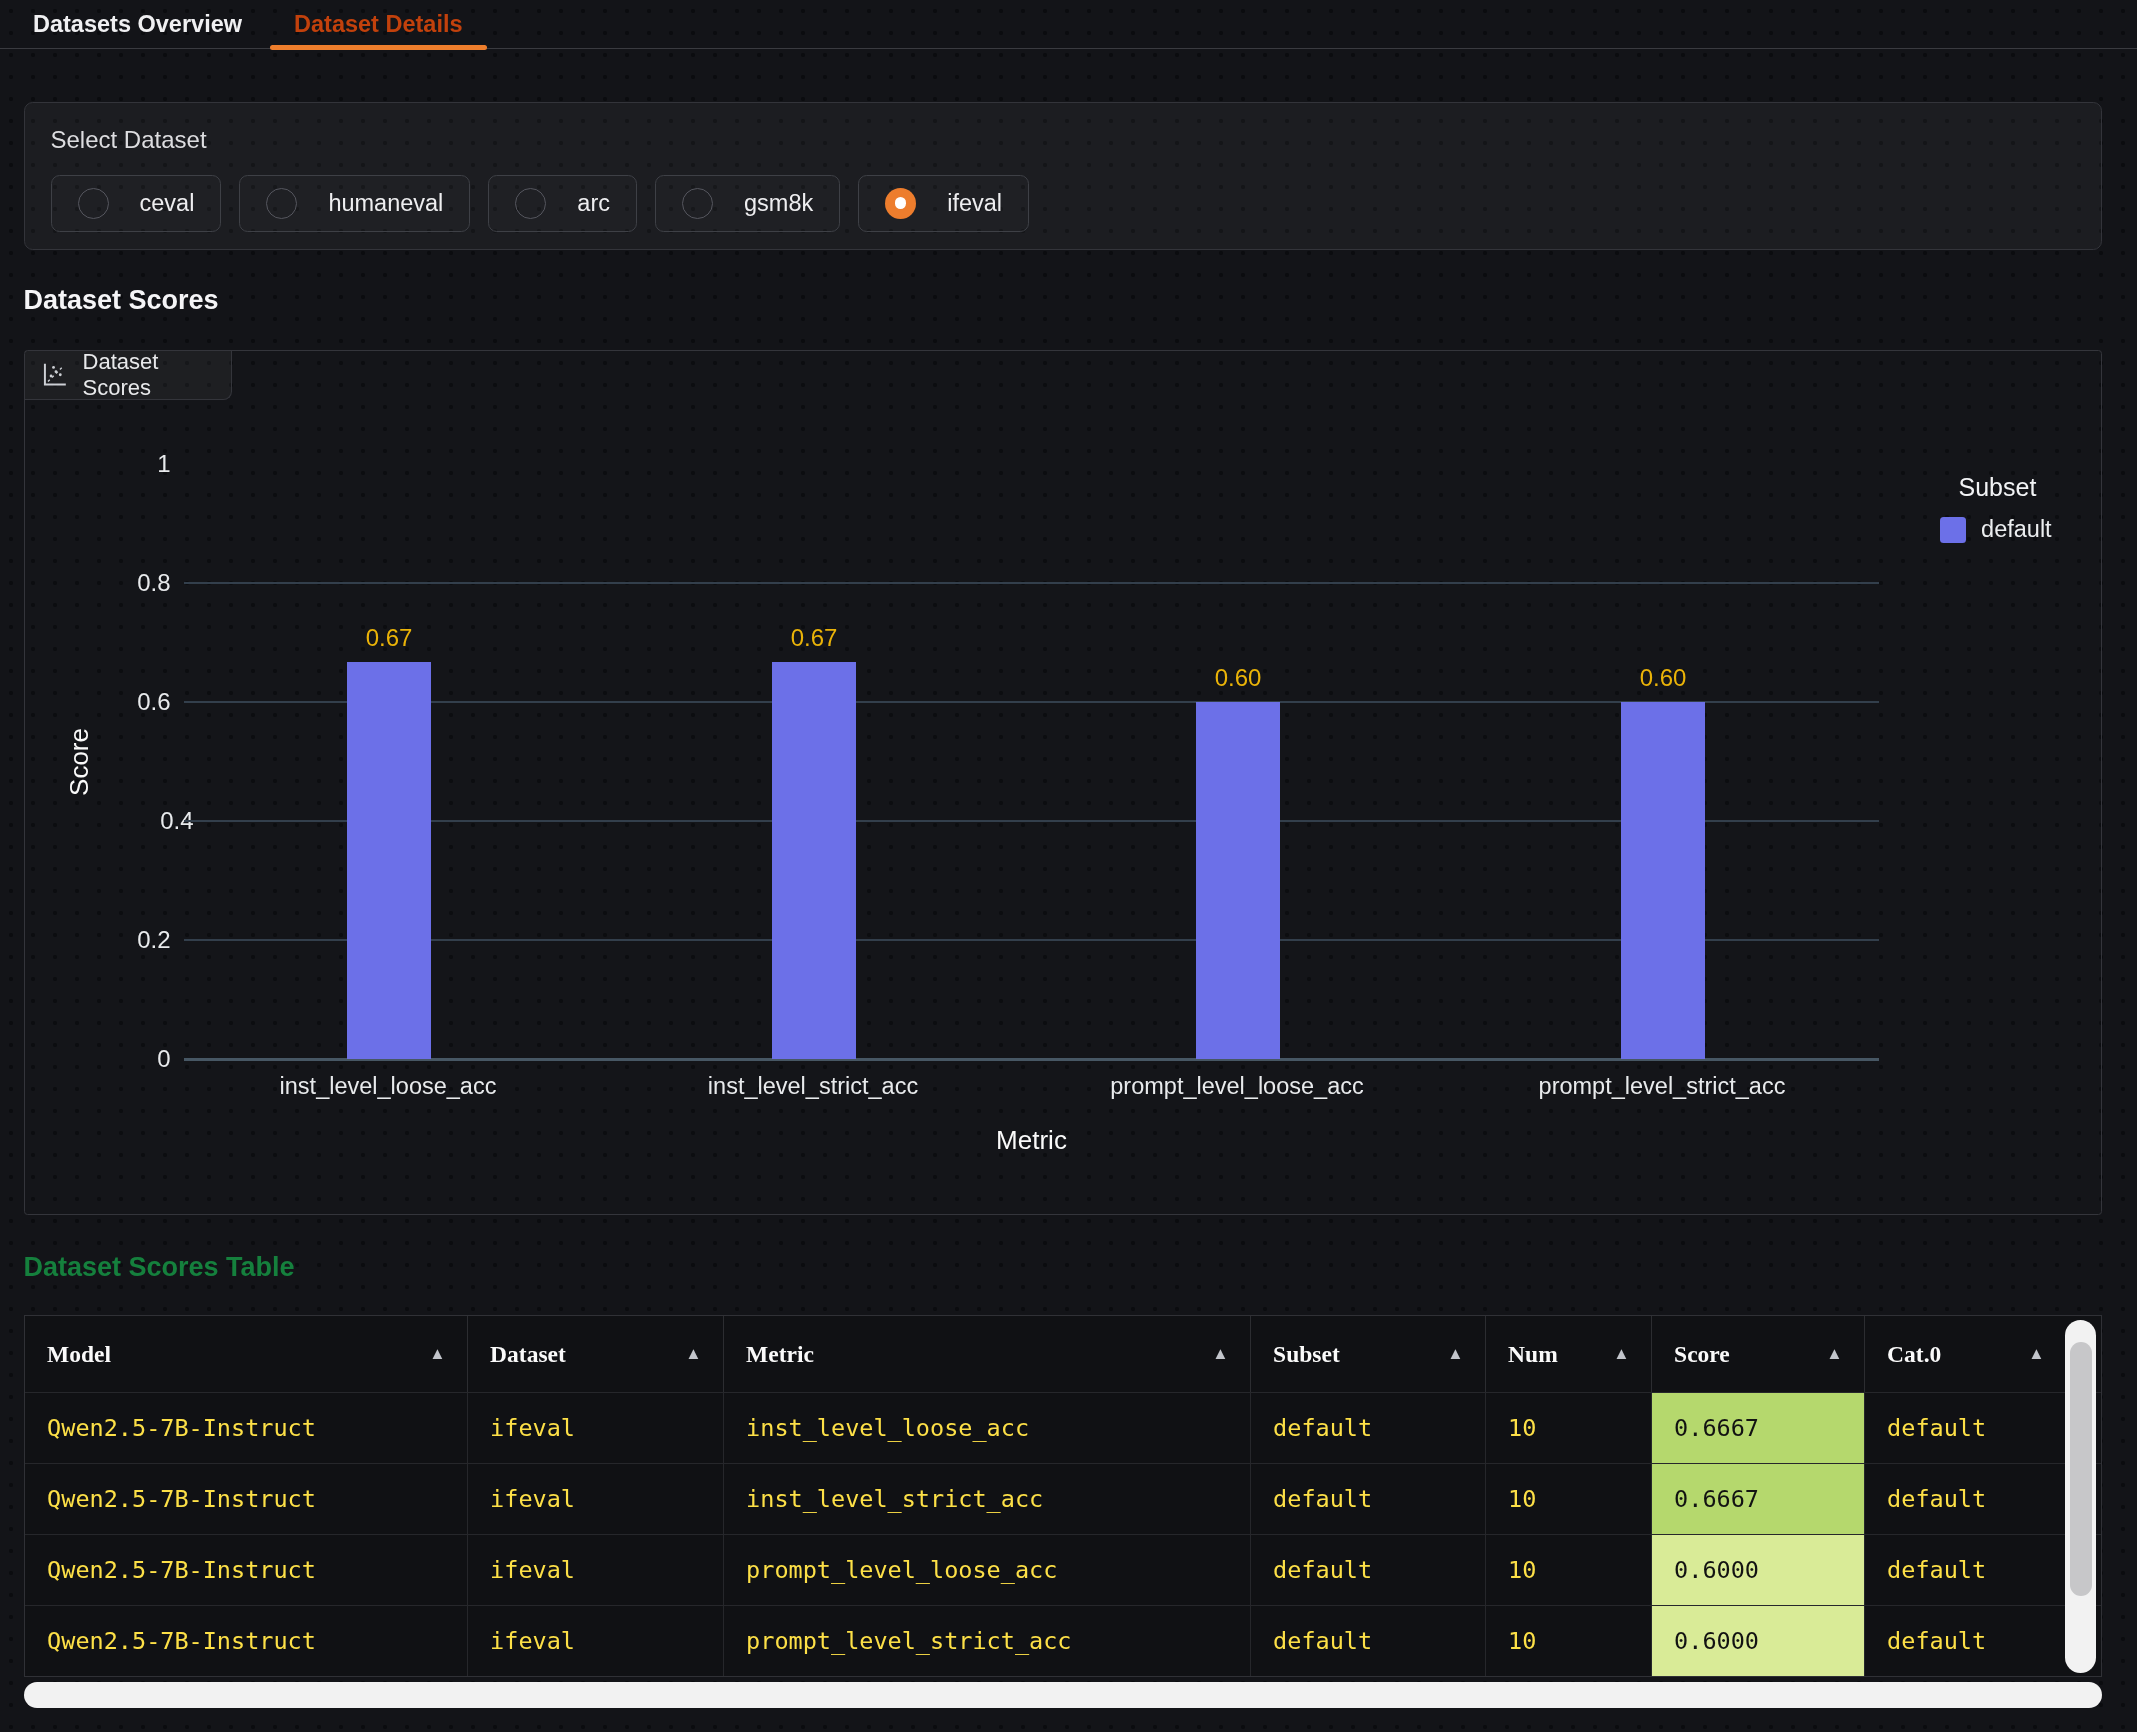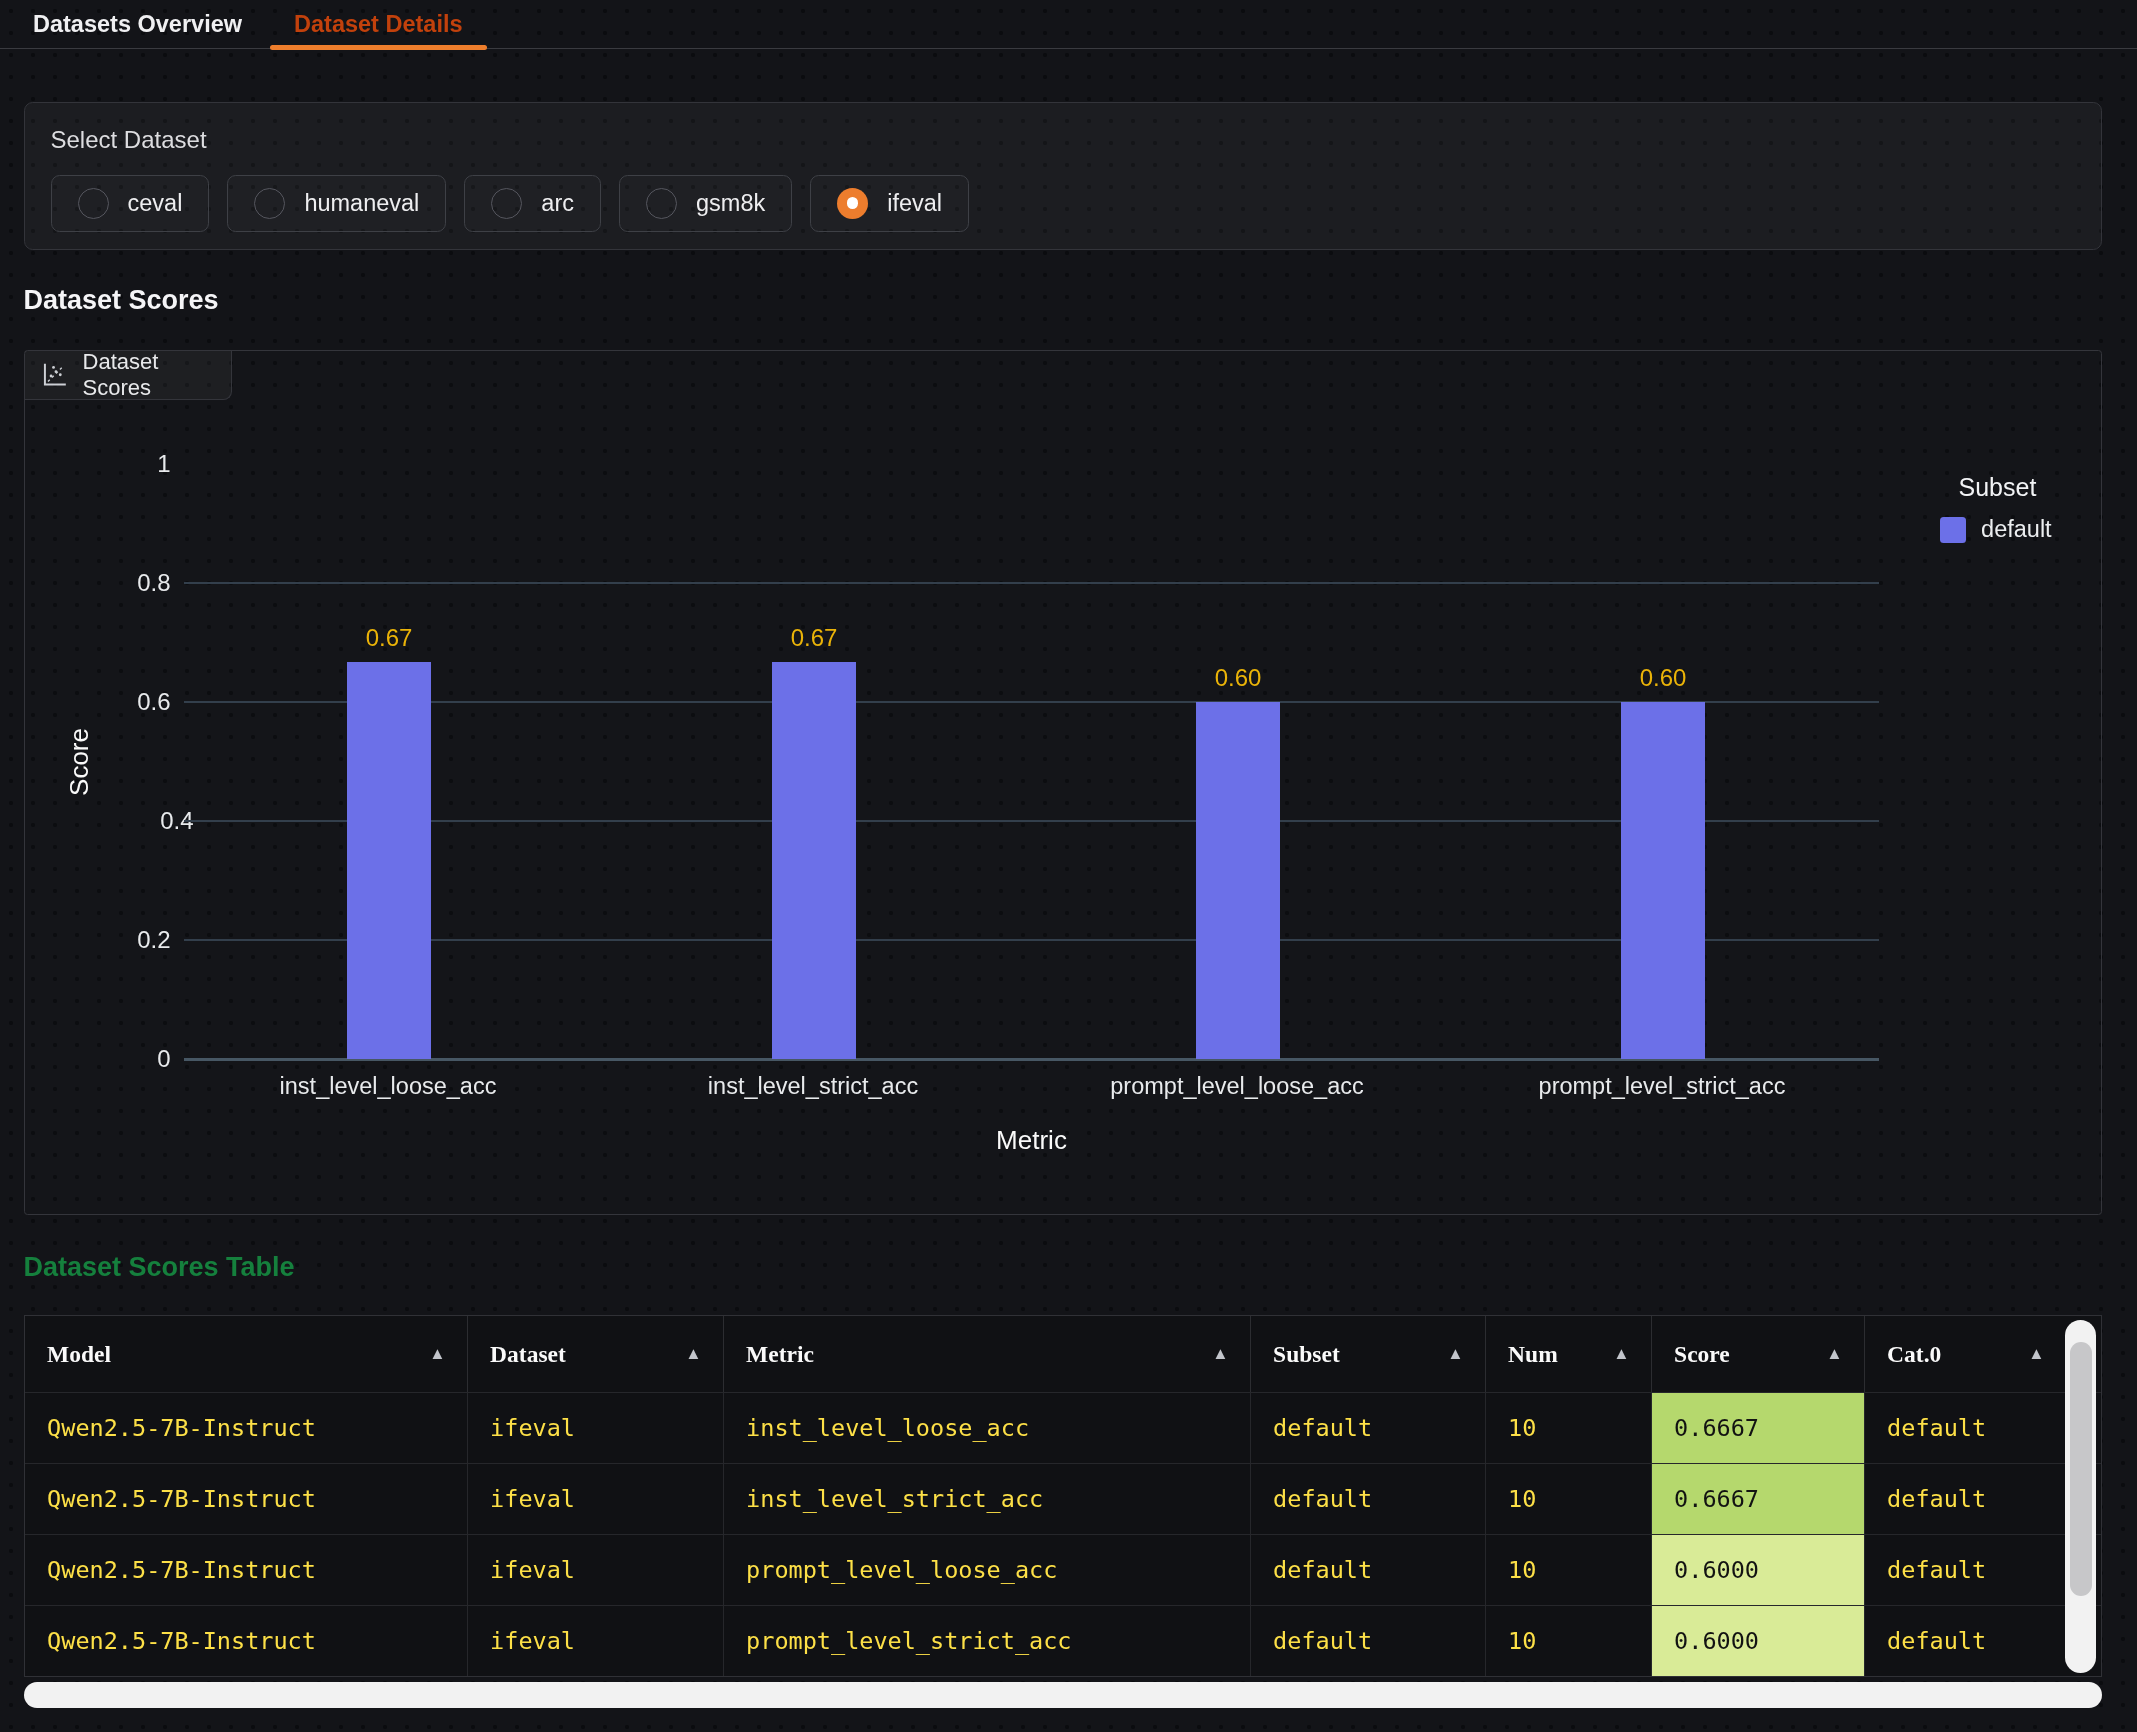--- a/index.html
+++ b/index.html
@@ -18,21 +18,21 @@
   .tab.active::after{content:'';position:absolute;left:1.7px;right:1.7px;bottom:-1.7px;height:4.3px;background:#ee7e2c;border-radius:2.6px;}
   
   .select-panel{
     margin:53px 37px 0 23.5px;width:2078px;height:148px;box-sizing:border-box;
     background:rgba(255,255,255,0.04);border:0.9px solid #33343a;border-radius:8.7px;
     padding:22.6px 26px;
   }
   .select-label{font-size:24px;color:#dddde0;}
   .radio-row{display:flex;gap:18px;margin-top:21px;}
   .chip{
-    display:flex;align-items:center;gap:19px;height:57px;padding:0 26px;box-sizing:border-box;
+    display:flex;align-items:center;gap:31px;height:57px;padding:0 26px;box-sizing:border-box;
     border:0.9px solid #3e4046;border-radius:8.7px;background:rgba(255,255,255,0.015);cursor:pointer;
   }
   .chip .circ{width:31px;height:31px;border-radius:50%;border:1.7px solid #55565e;box-sizing:border-box;flex:none;}
   .chip.sel .circ{border:none;background:#ed7d2d;display:flex;align-items:center;justify-content:center;}
   .chip.sel .circ::after{content:'';width:11.3px;height:11.3px;border-radius:50%;background:#fff;}
   .chip .clabel{font-size:23.5px;color:#eeeef0;}
   
   .h-scores{margin:35px 0 0 23.5px;height:38px;font-size:27px;font-weight:700;color:#f5f5f7;}
   .h-table{margin:37px 0 0 23.5px;height:38px;font-size:27px;font-weight:700;color:#15803d;}
   

